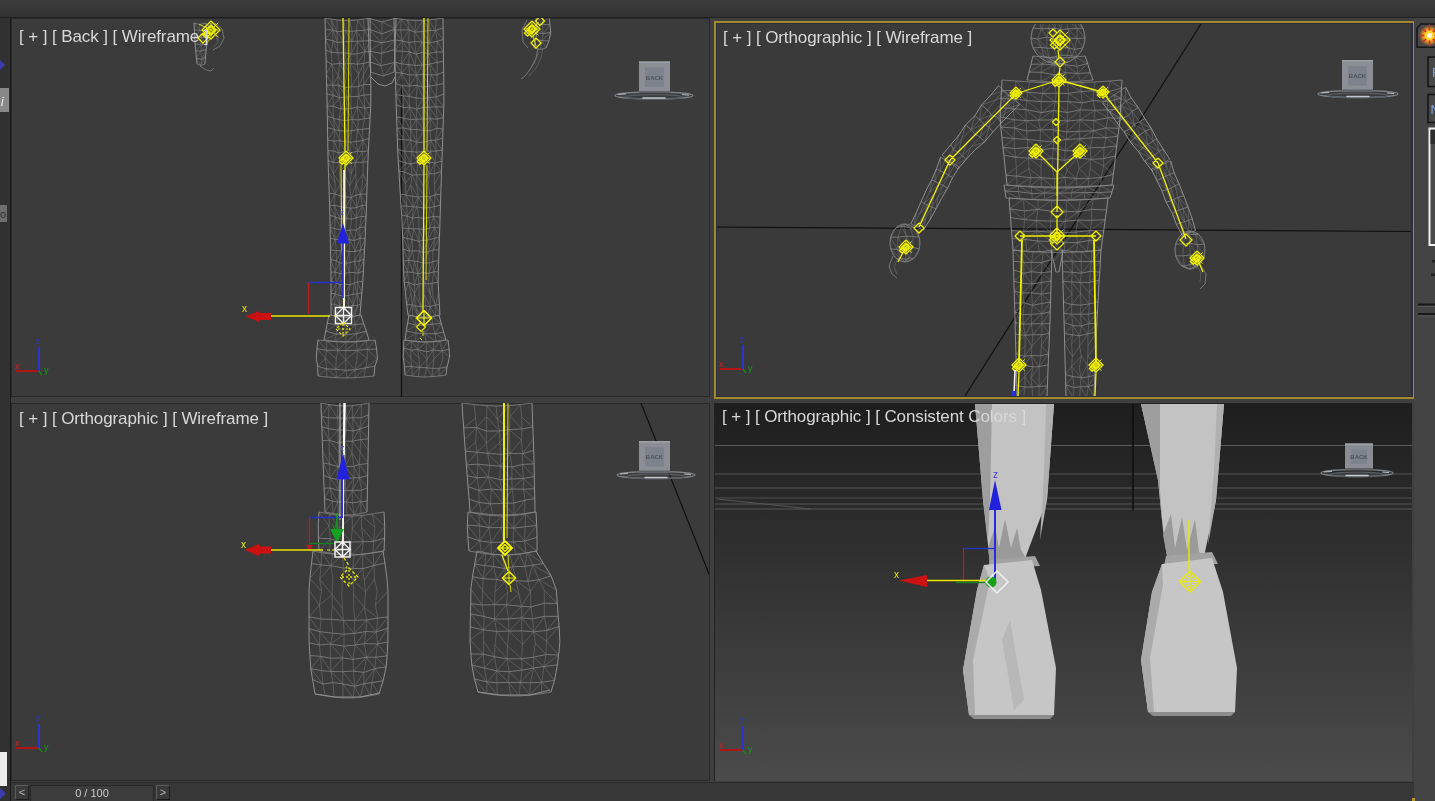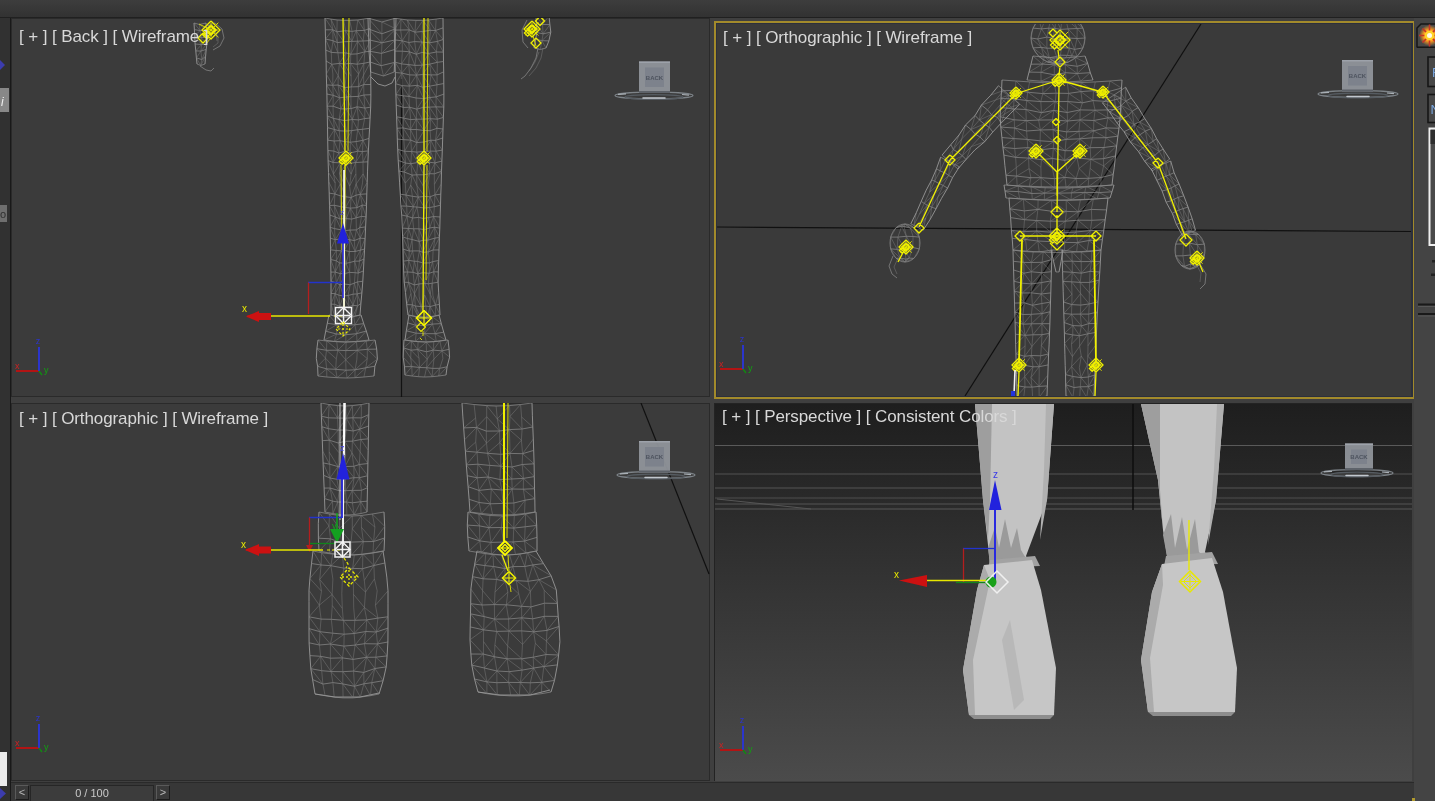--- a/index.html
+++ b/index.html
@@ -218,21 +218,21 @@
       <path d="M720 750L743 750" stroke="#b21414" stroke-width="2" fill="none"></path>
       <path d="M743 750L743 726" stroke="#2b35cc" stroke-width="2" fill="none"></path>
       <path d="M743 750L746 754" stroke="#118a11" stroke-width="1.4" fill="none"></path>
       <text x="742" y="723" font-size="9" fill="#2b35cc" text-anchor="middle" font-family="Liberation Sans,sans-serif">z</text>
       <text x="748" y="752" font-size="9" fill="#11a011" font-family="Liberation Sans,sans-serif">y</text>
       <text x="719" y="748" font-size="9" fill="#c22" font-family="Liberation Sans,sans-serif">x</text>
     </svg>
     <div class="vplabel" style="left:19px;top:27px">[ + ] [ Back ] [ Wireframe ]</div>
     <div class="vplabel" style="left:723px;top:28px">[ + ] [ Orthographic ] [ Wireframe ]</div>
     <div class="vplabel" style="left:19px;top:409px">[ + ] [ Orthographic ] [ Wireframe ]</div>
-    <div class="vplabel" style="left:722px;top:407px">[ + ] [ Perspective ] [ Consistent Colors ]</div>
+    <div class="vplabel" style="left:722px;top:407px">[ + ] [ Orthographic ] [ Consistent Colors ]</div>
     <div class="toolbar"></div>
     <div class="leftstrip"></div>
     <svg style="position:absolute;left:0;top:0" width="11" height="801" viewBox="0 0 11 801">
       <path d="M0 60L5 65L0 70Z" fill="#3c3cae"></path>
       <rect x="0" y="88" width="9" height="24" fill="#888888"></rect>
       <text x="1" y="106" font-size="12" fill="#f0f0f0" font-style="italic" font-family="Liberation Sans,sans-serif">i</text>
       <rect x="0" y="205" width="7" height="17" fill="#6e6e6e"></rect>
       <text x="0" y="218" font-size="11" fill="#2e2e2e" font-family="Liberation Sans,sans-serif">o</text>
       <rect x="0" y="752" width="7" height="34" fill="#ececec"></rect>
       <path d="M0 788L6 793.5L0 799Z" fill="#3c3cae"></path>

